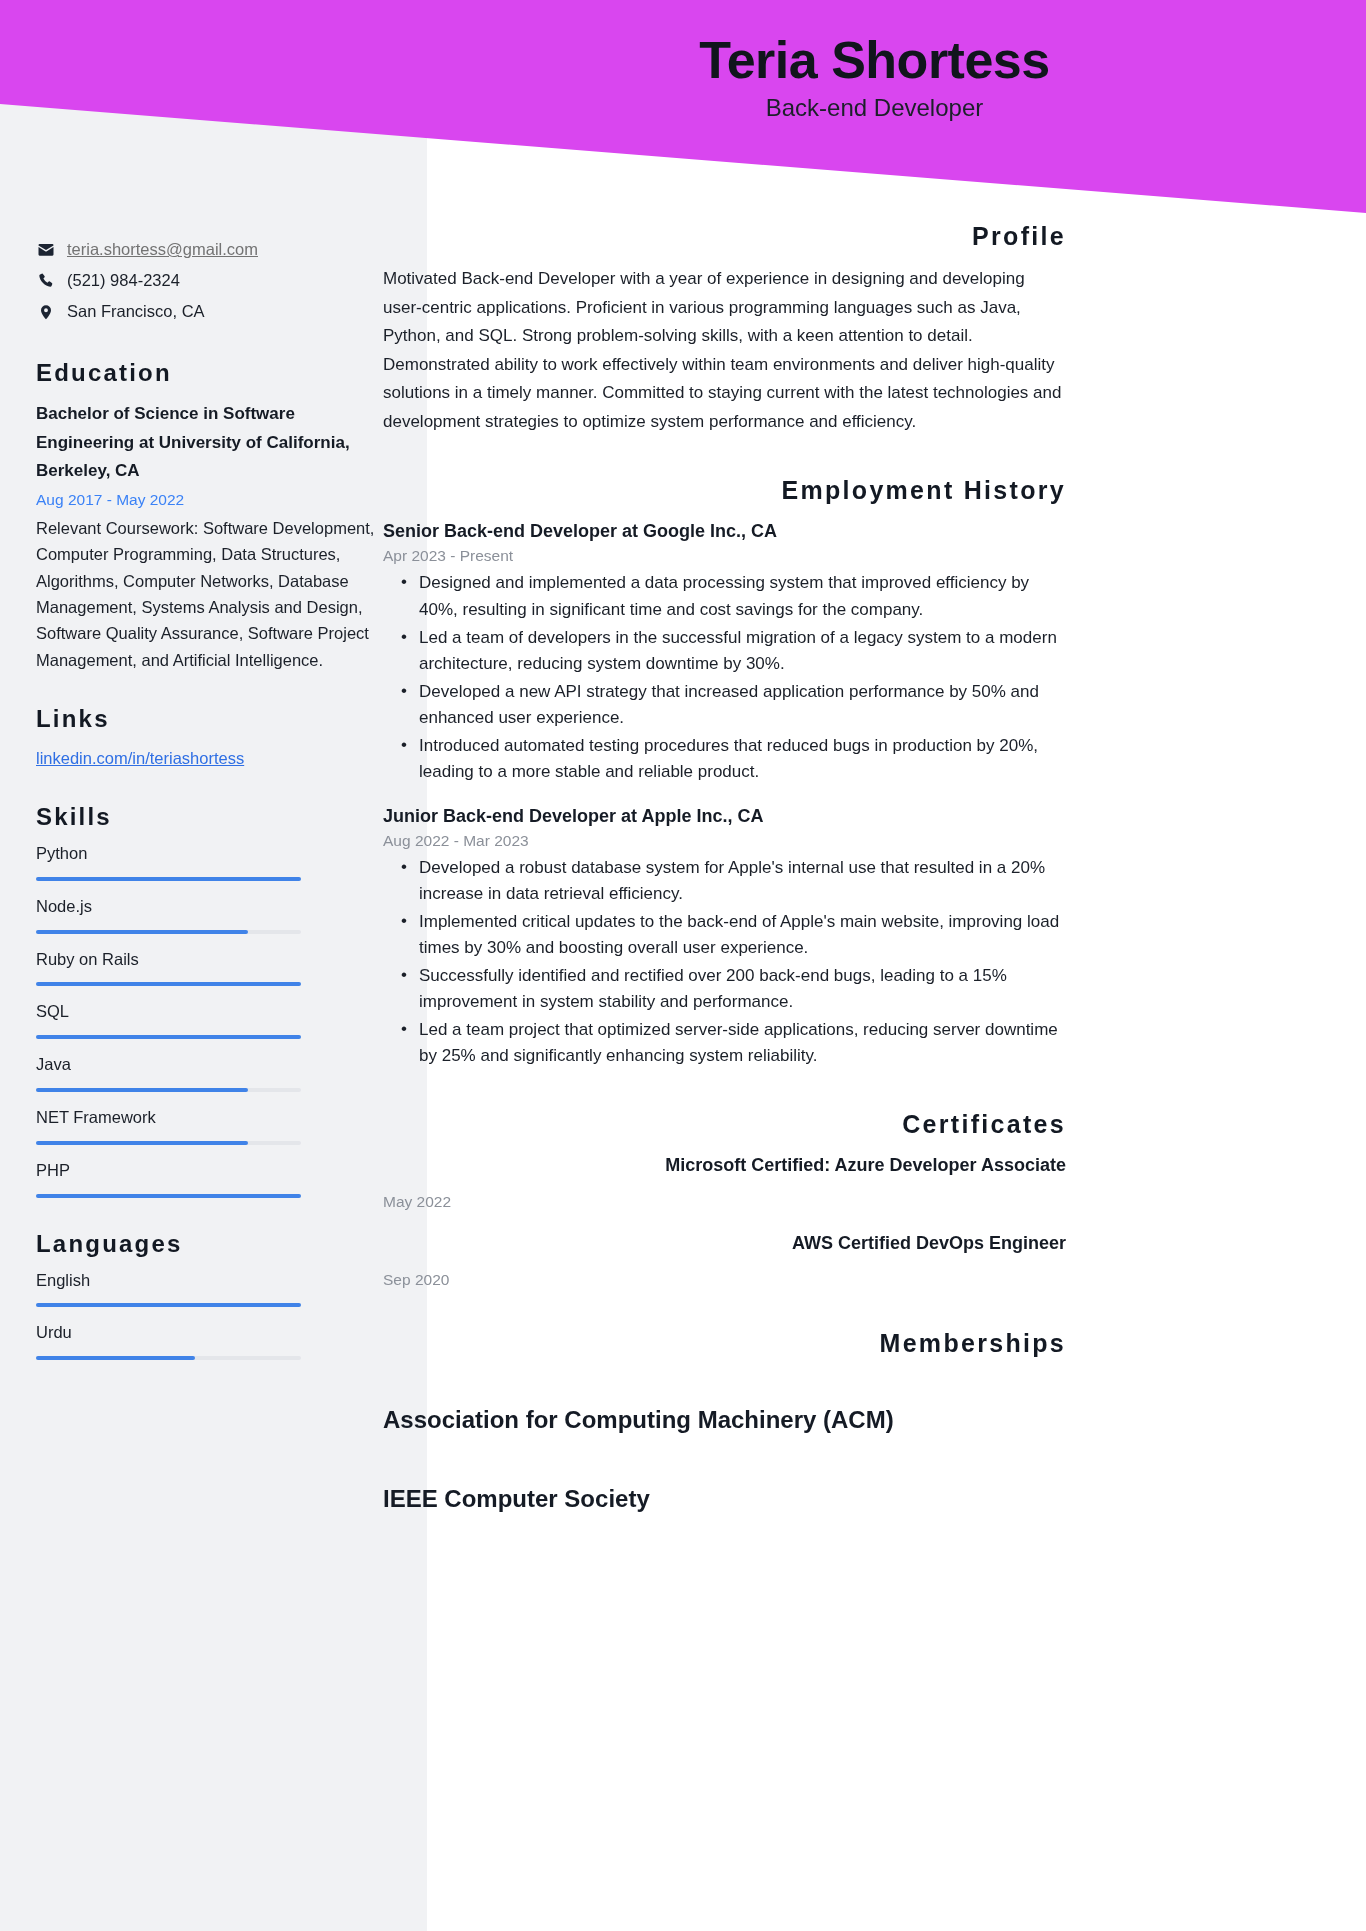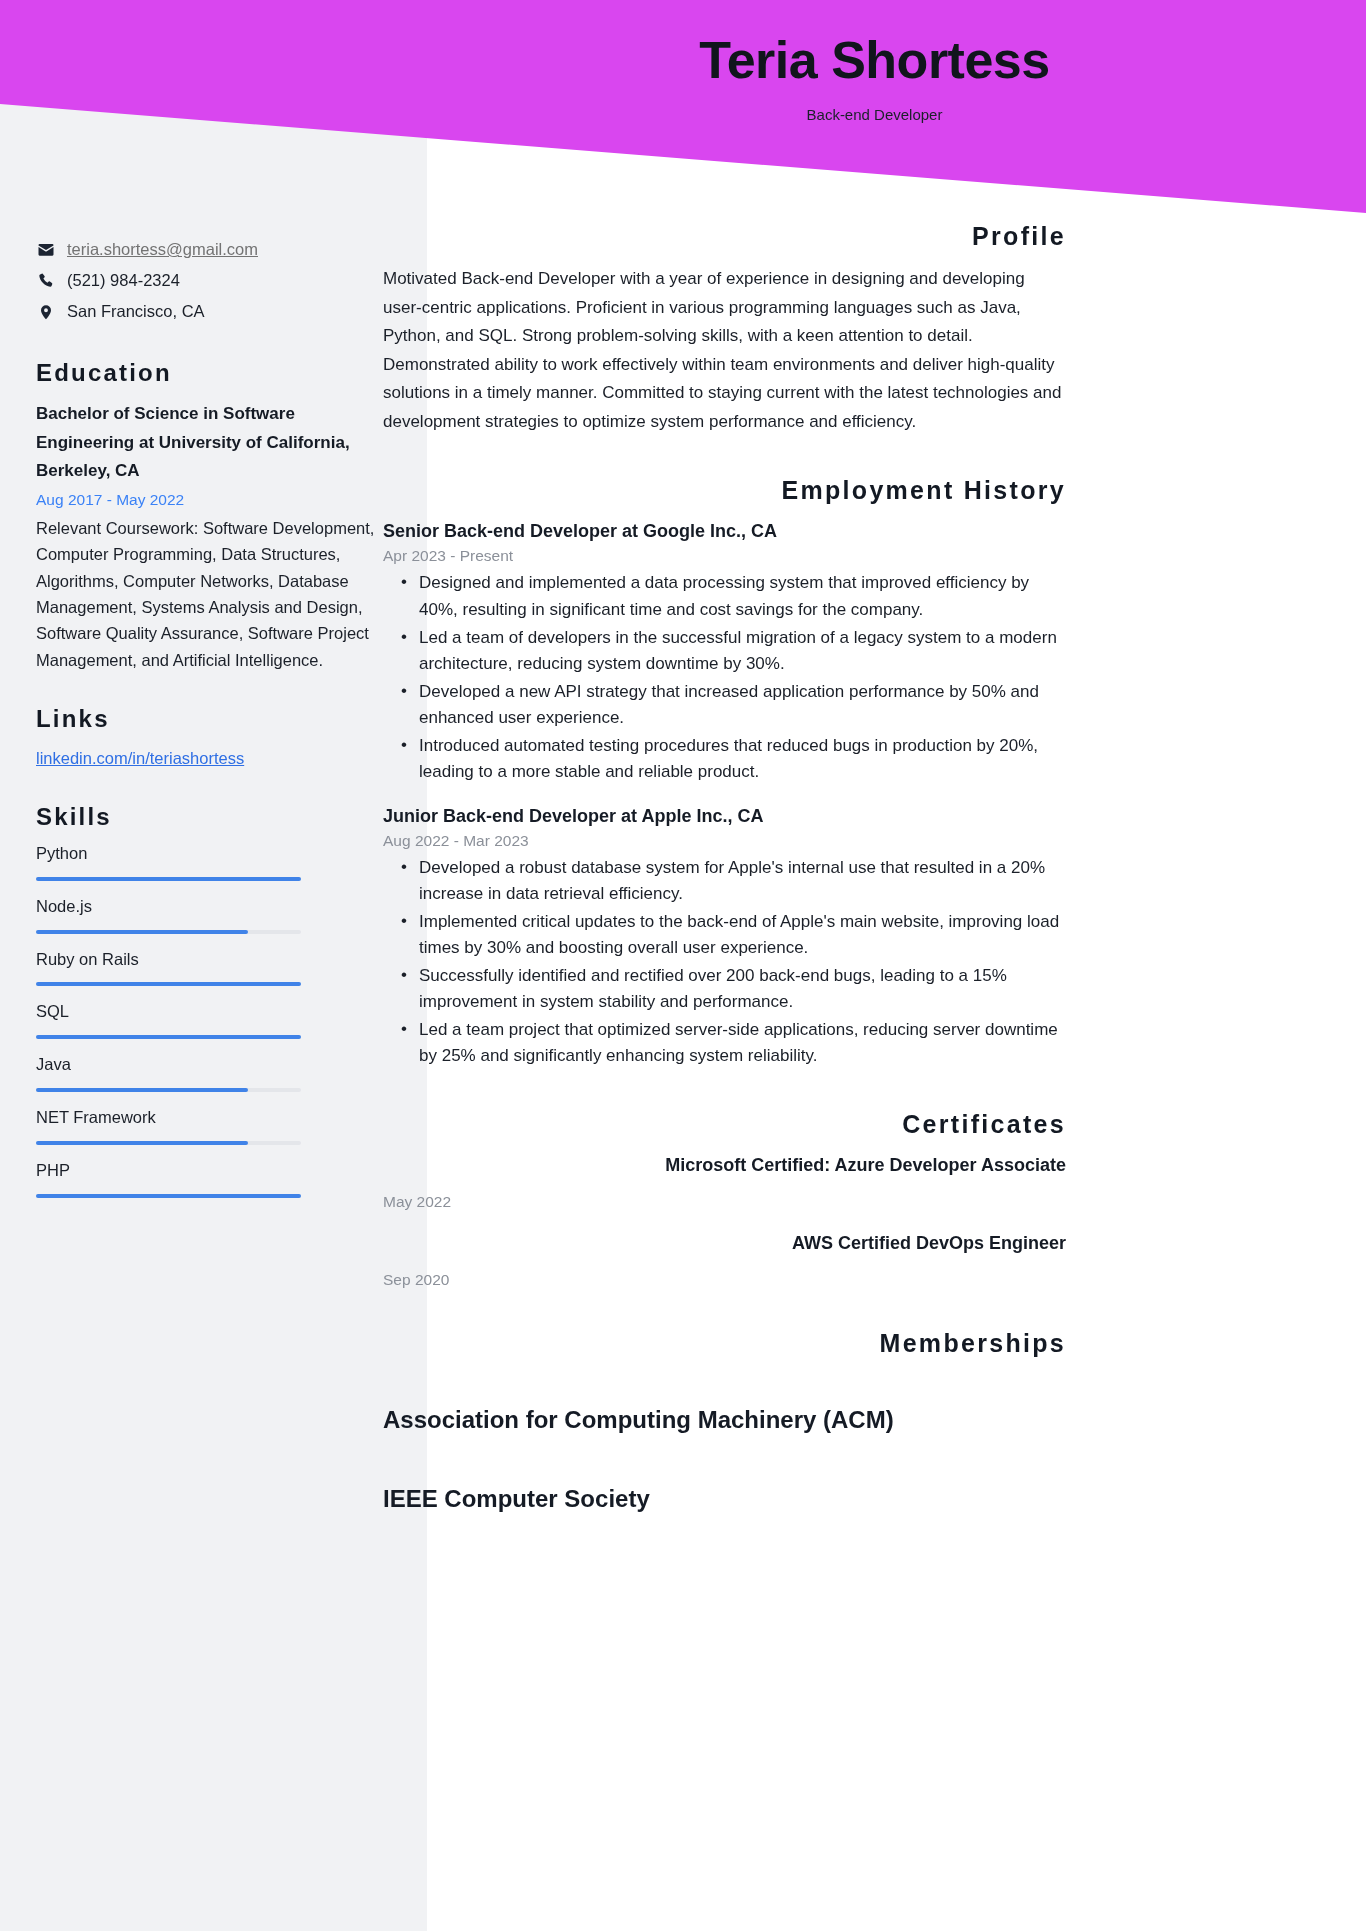--- a/index.html
+++ b/index.html
@@ -45,24 +45,24 @@
     padding-top: 32px;
   }
   .cv-name {
     font-size: 52px;
     font-weight: 700;
     color: #11151c;
     letter-spacing: -0.5px;
     line-height: 1.08;
   }
   .cv-role {
-    font-size: 15px;
+    font-size: 24px;
     font-weight: 400;
     color: #1b2029;
-    margin-top: 18px;
+    margin-top: 6px;
   }
 
   
   .side-content {
     position: absolute;
     left: 0; top: 0;
     width: 427px;
     padding: 236px 38px 0 36px;
     z-index: 4;
   }
@@ -334,20 +334,37 @@
           </div>
           <div class="bar-item">
             <div class="bar-label">PHP</div>
             <div class="bar-track">
               <div class="bar-fill" style="width: 100%; background: rgb(64, 131, 232);"></div>
             </div>
           </div>
         </div>
     </div>
 
+    <div class="side-block">
+      <div class="side-heading">Languages</div>
+      <div id="languages-list">
+          <div class="bar-item">
+            <div class="bar-label">English</div>
+            <div class="bar-track">
+              <div class="bar-fill" style="width: 100%; background: rgb(64, 131, 232);"></div>
+            </div>
+          </div>
+          <div class="bar-item">
+            <div class="bar-label">Urdu</div>
+            <div class="bar-track">
+              <div class="bar-fill" style="width: 60%; background: rgb(64, 131, 232);"></div>
+            </div>
+          </div>
+        </div>
+    </div>
 
   </div>
 
   <div class="main">
     <div class="main-inner">
 
       <div class="main-section">
         <div class="main-heading">Profile</div>
         <div class="profile-text">Motivated Back-end Developer with a year of experience in designing and developing user-centric applications. Proficient in various programming languages such as Java, Python, and SQL. Strong problem-solving skills, with a keen attention to detail. Demonstrated ability to work effectively within team environments and deliver high-quality solutions in a timely manner. Committed to staying current with the latest technologies and development strategies to optimize system performance and efficiency.</div>
       </div>

